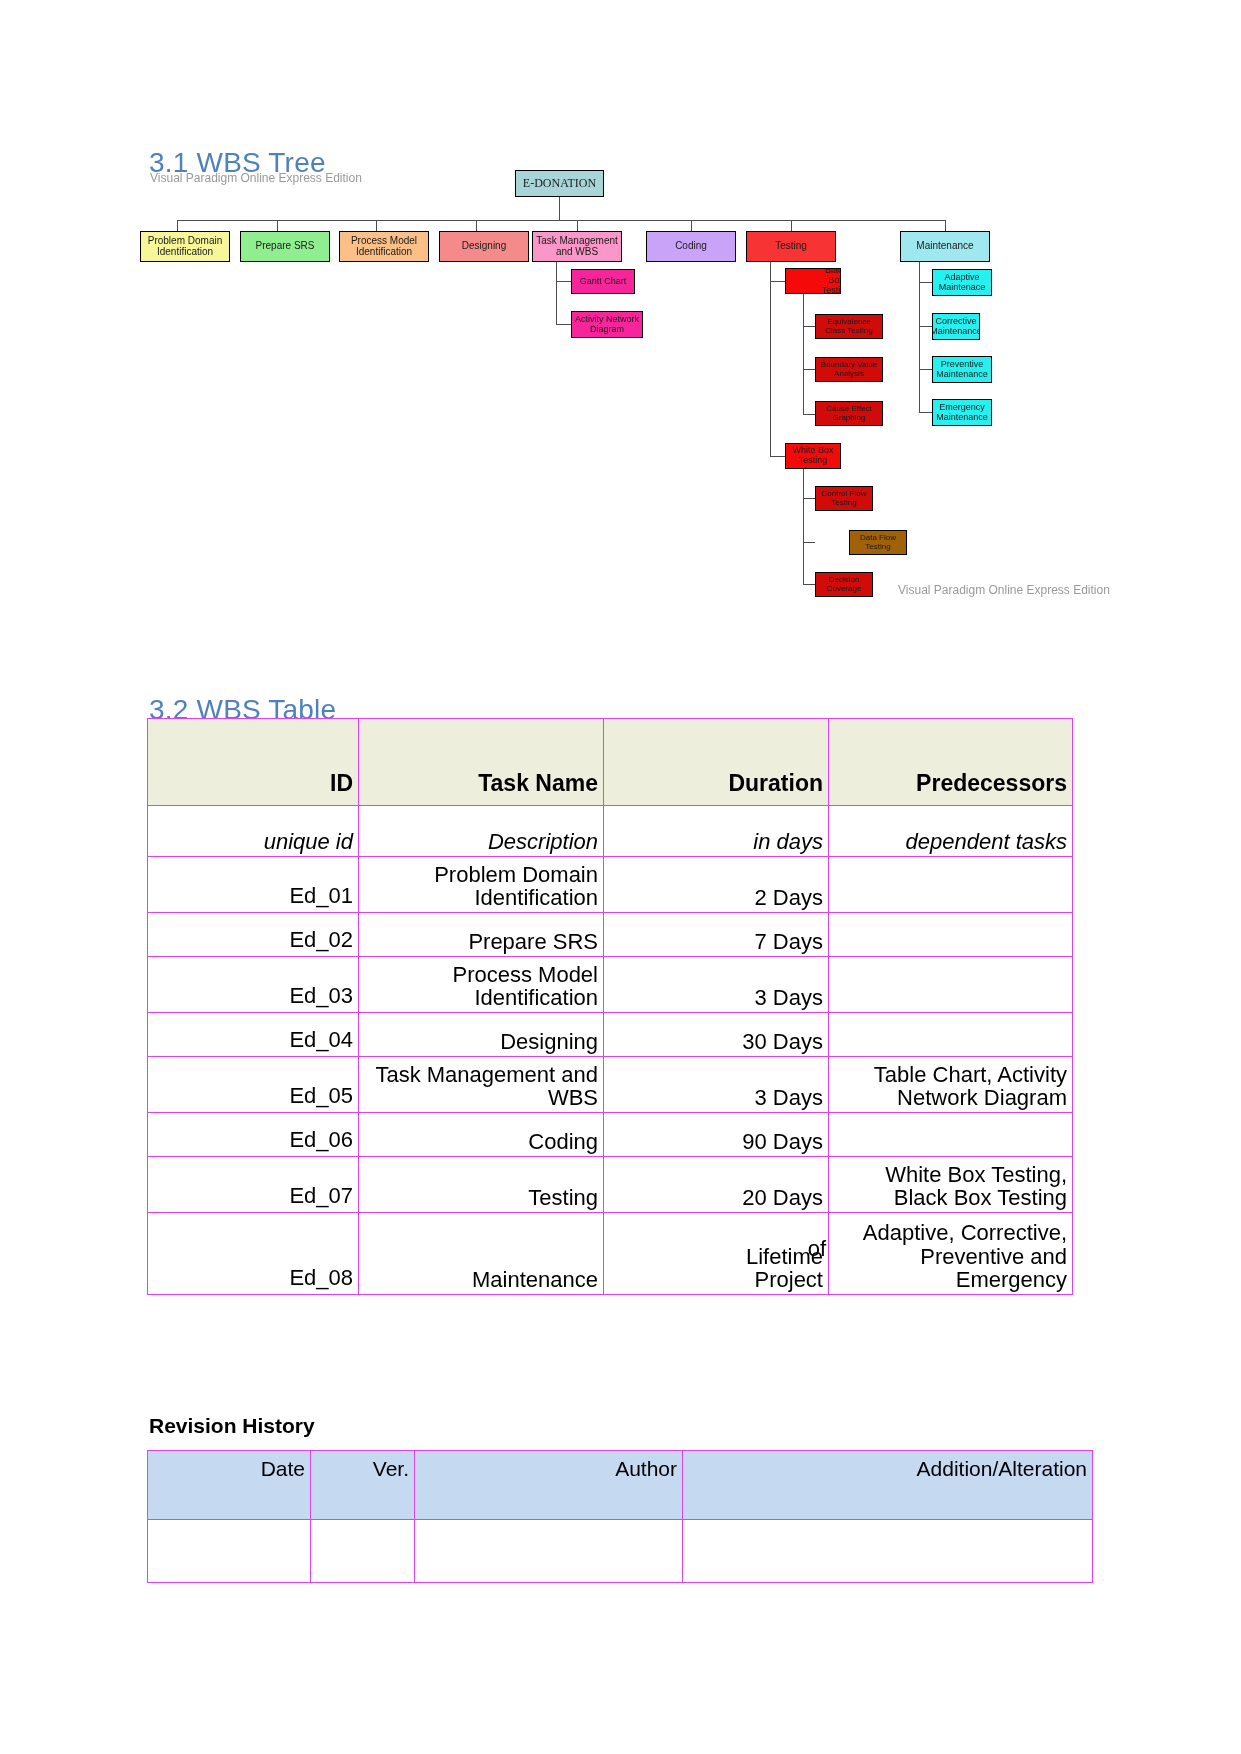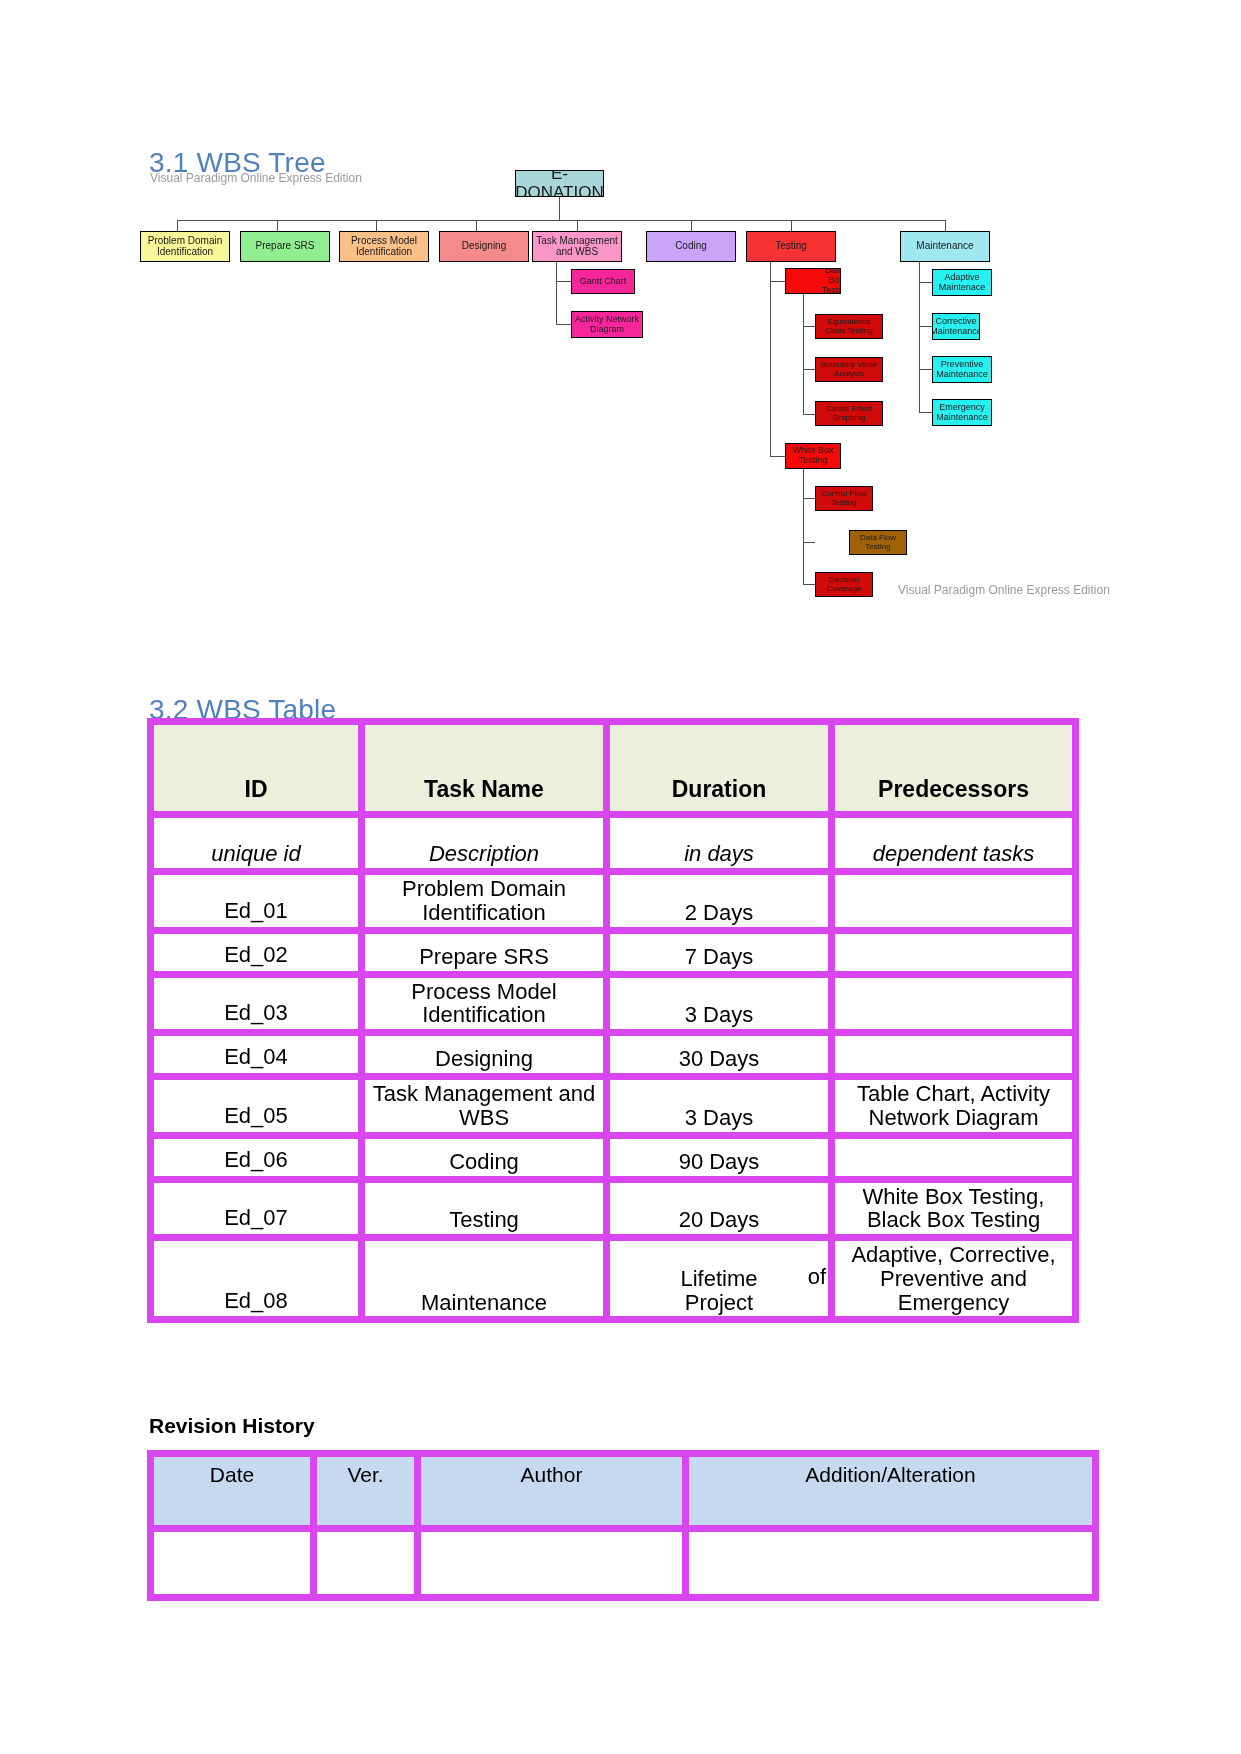--- a/index.html
+++ b/index.html
@@ -78,44 +78,44 @@
     border: 1px solid #000;
     display: flex;
     align-items: center;
     justify-content: center;
     text-align: center;
     line-height: 1.08;
     color: #1a1a1a;
     padding: 1px 2px;
     overflow: hidden;
   }
-  .lvl0 { font-size: 17px; }
+  .lvl0 { font-size: 12px; font-family: Liberation Serif, serif; }
   .lvl1 { font-size: 10px; }
   .lvl2 { font-size: 9px; }
   .lvl3 { font-size: 8px; }
 
   .conn {
     position: absolute;
     background: #4d4d4d;
   }
   .conn.v { width: 1px; }
   .conn.h { height: 1px; }
 
   
   table.doc {
     position: absolute;
     border-collapse: collapse;
     table-layout: fixed;
   }
   table.doc td, table.doc th {
-    border: 7px solid #d946ef;
+    border: 1px solid #d946ef;
     vertical-align: bottom;
     padding: 2px 5px 2px 5px;
     font-weight: normal;
-    text-align: center;
+    text-align: right;
   }
 
   
   #wbs-table {
     left: 147px;
     top: 718px;
     width: 925px;
   }
   #wbs-table th {
     background: #eeeedd;

